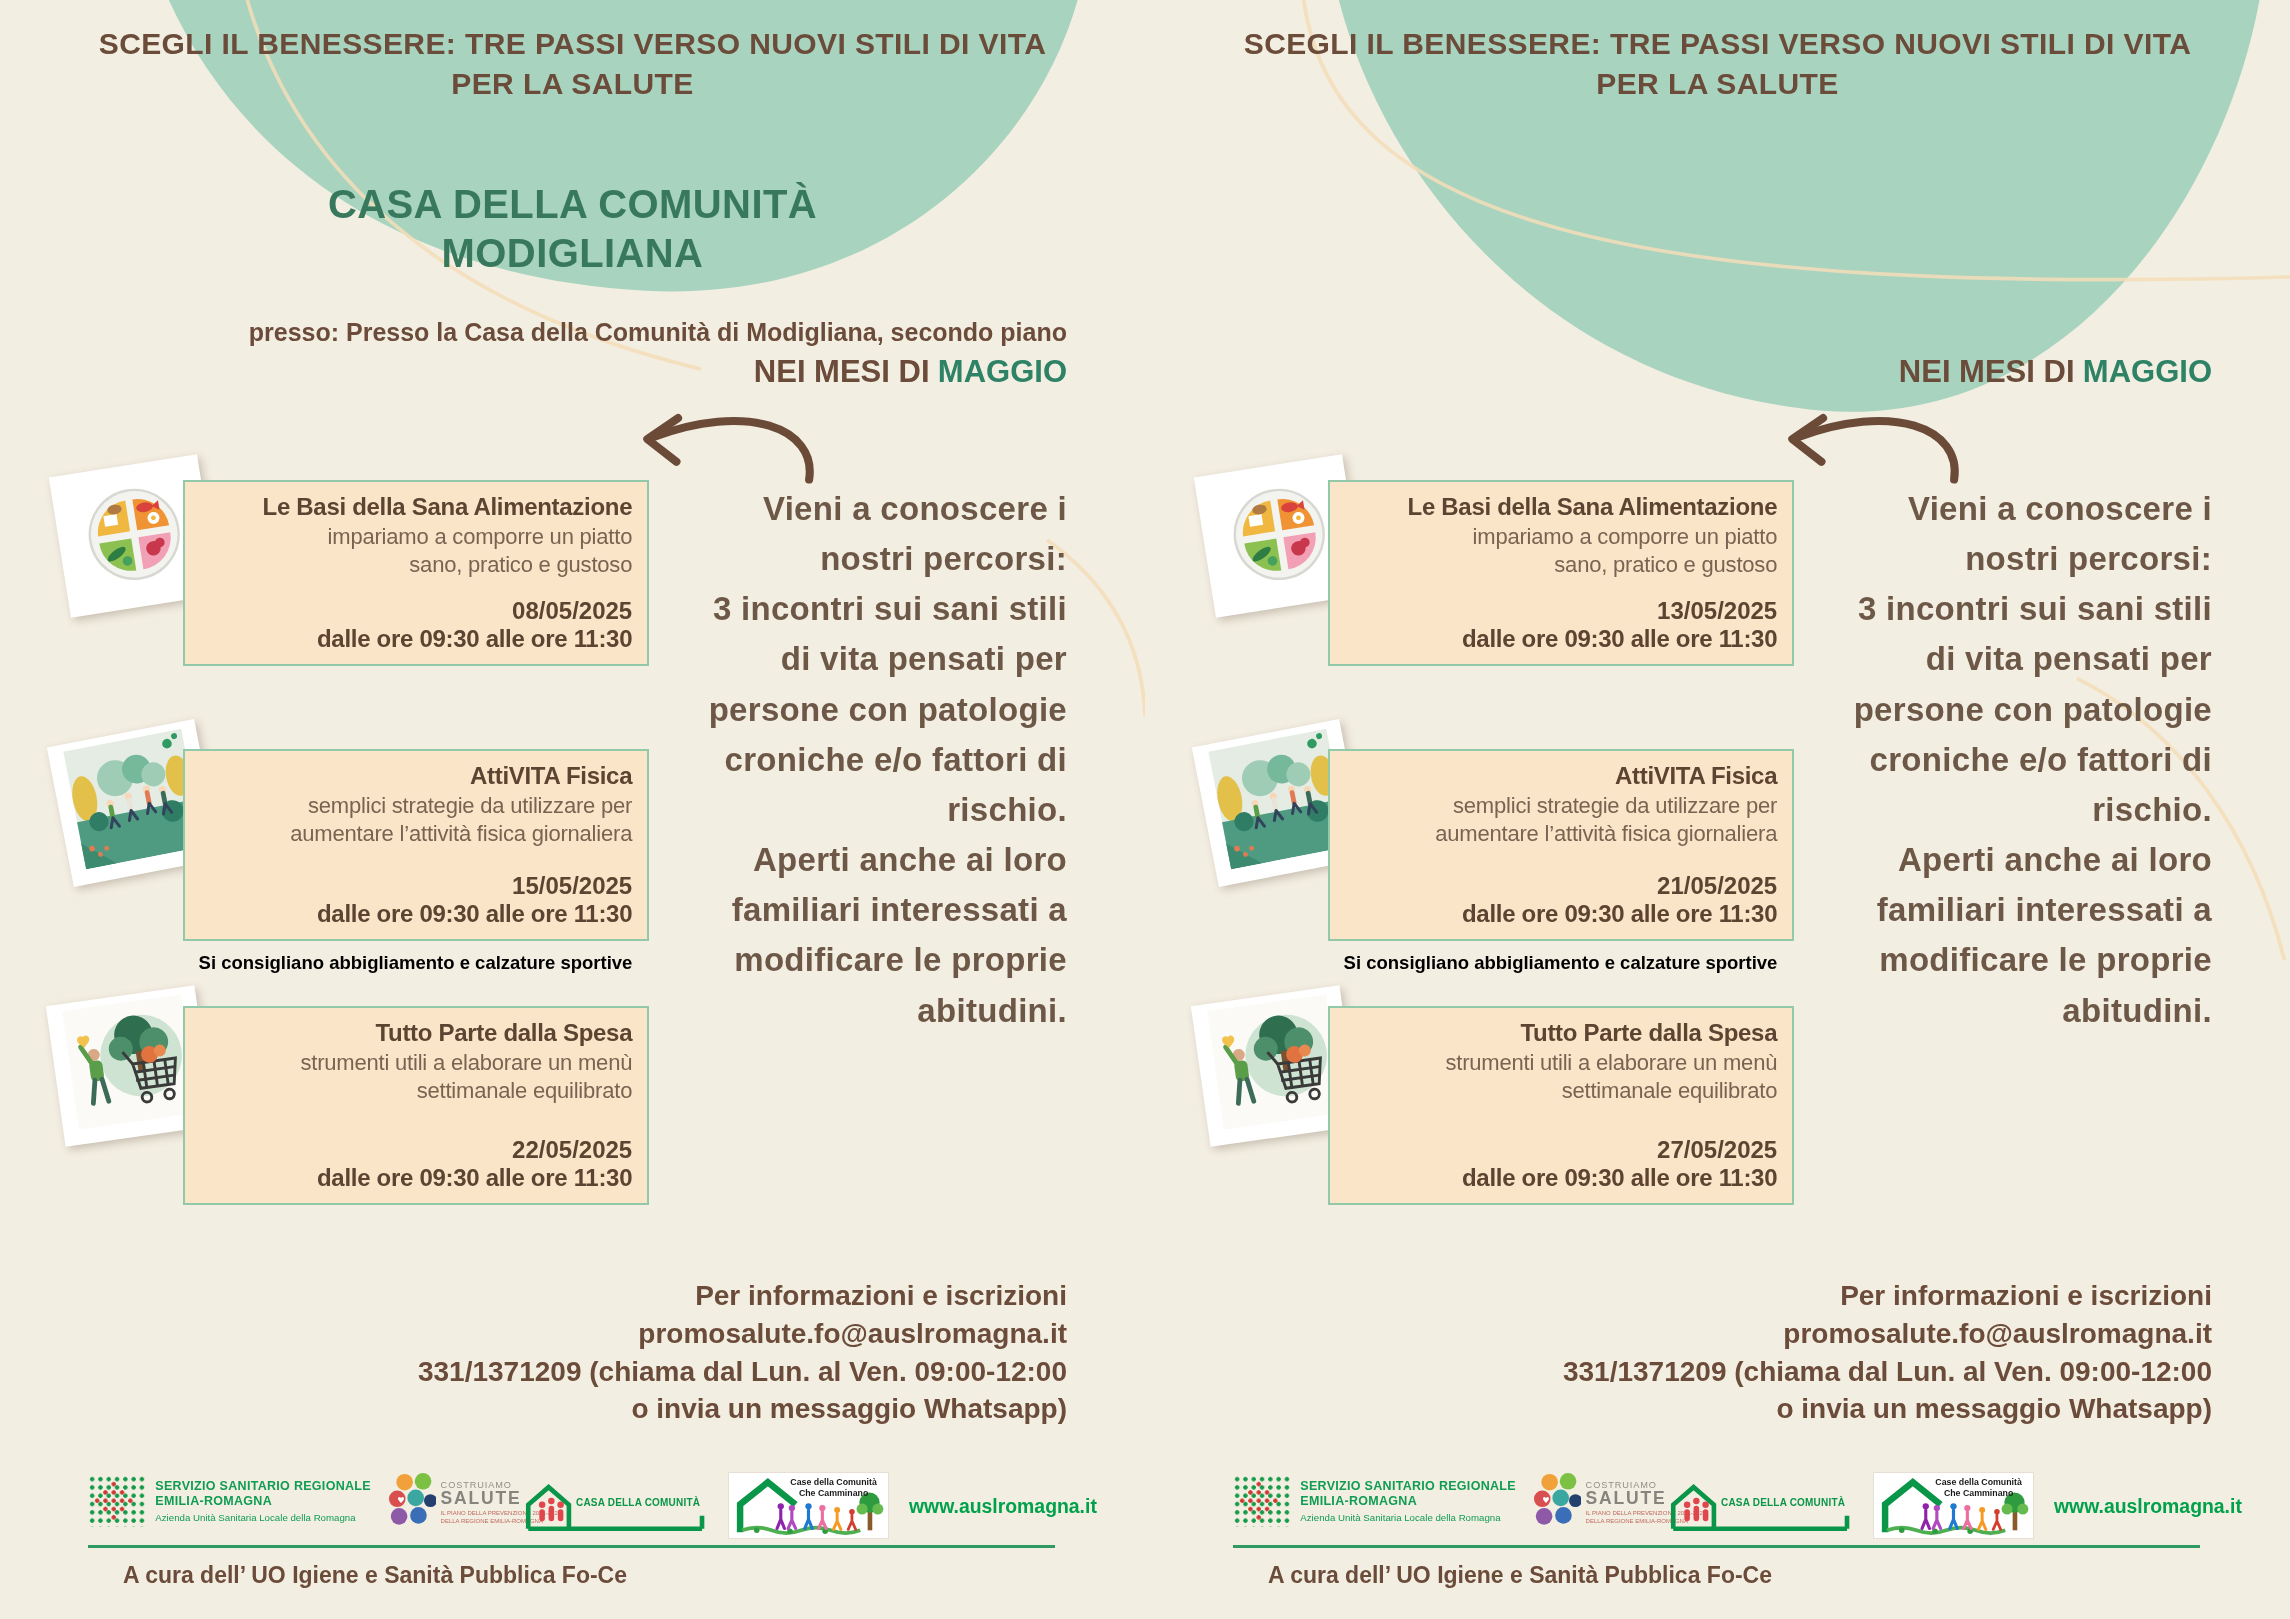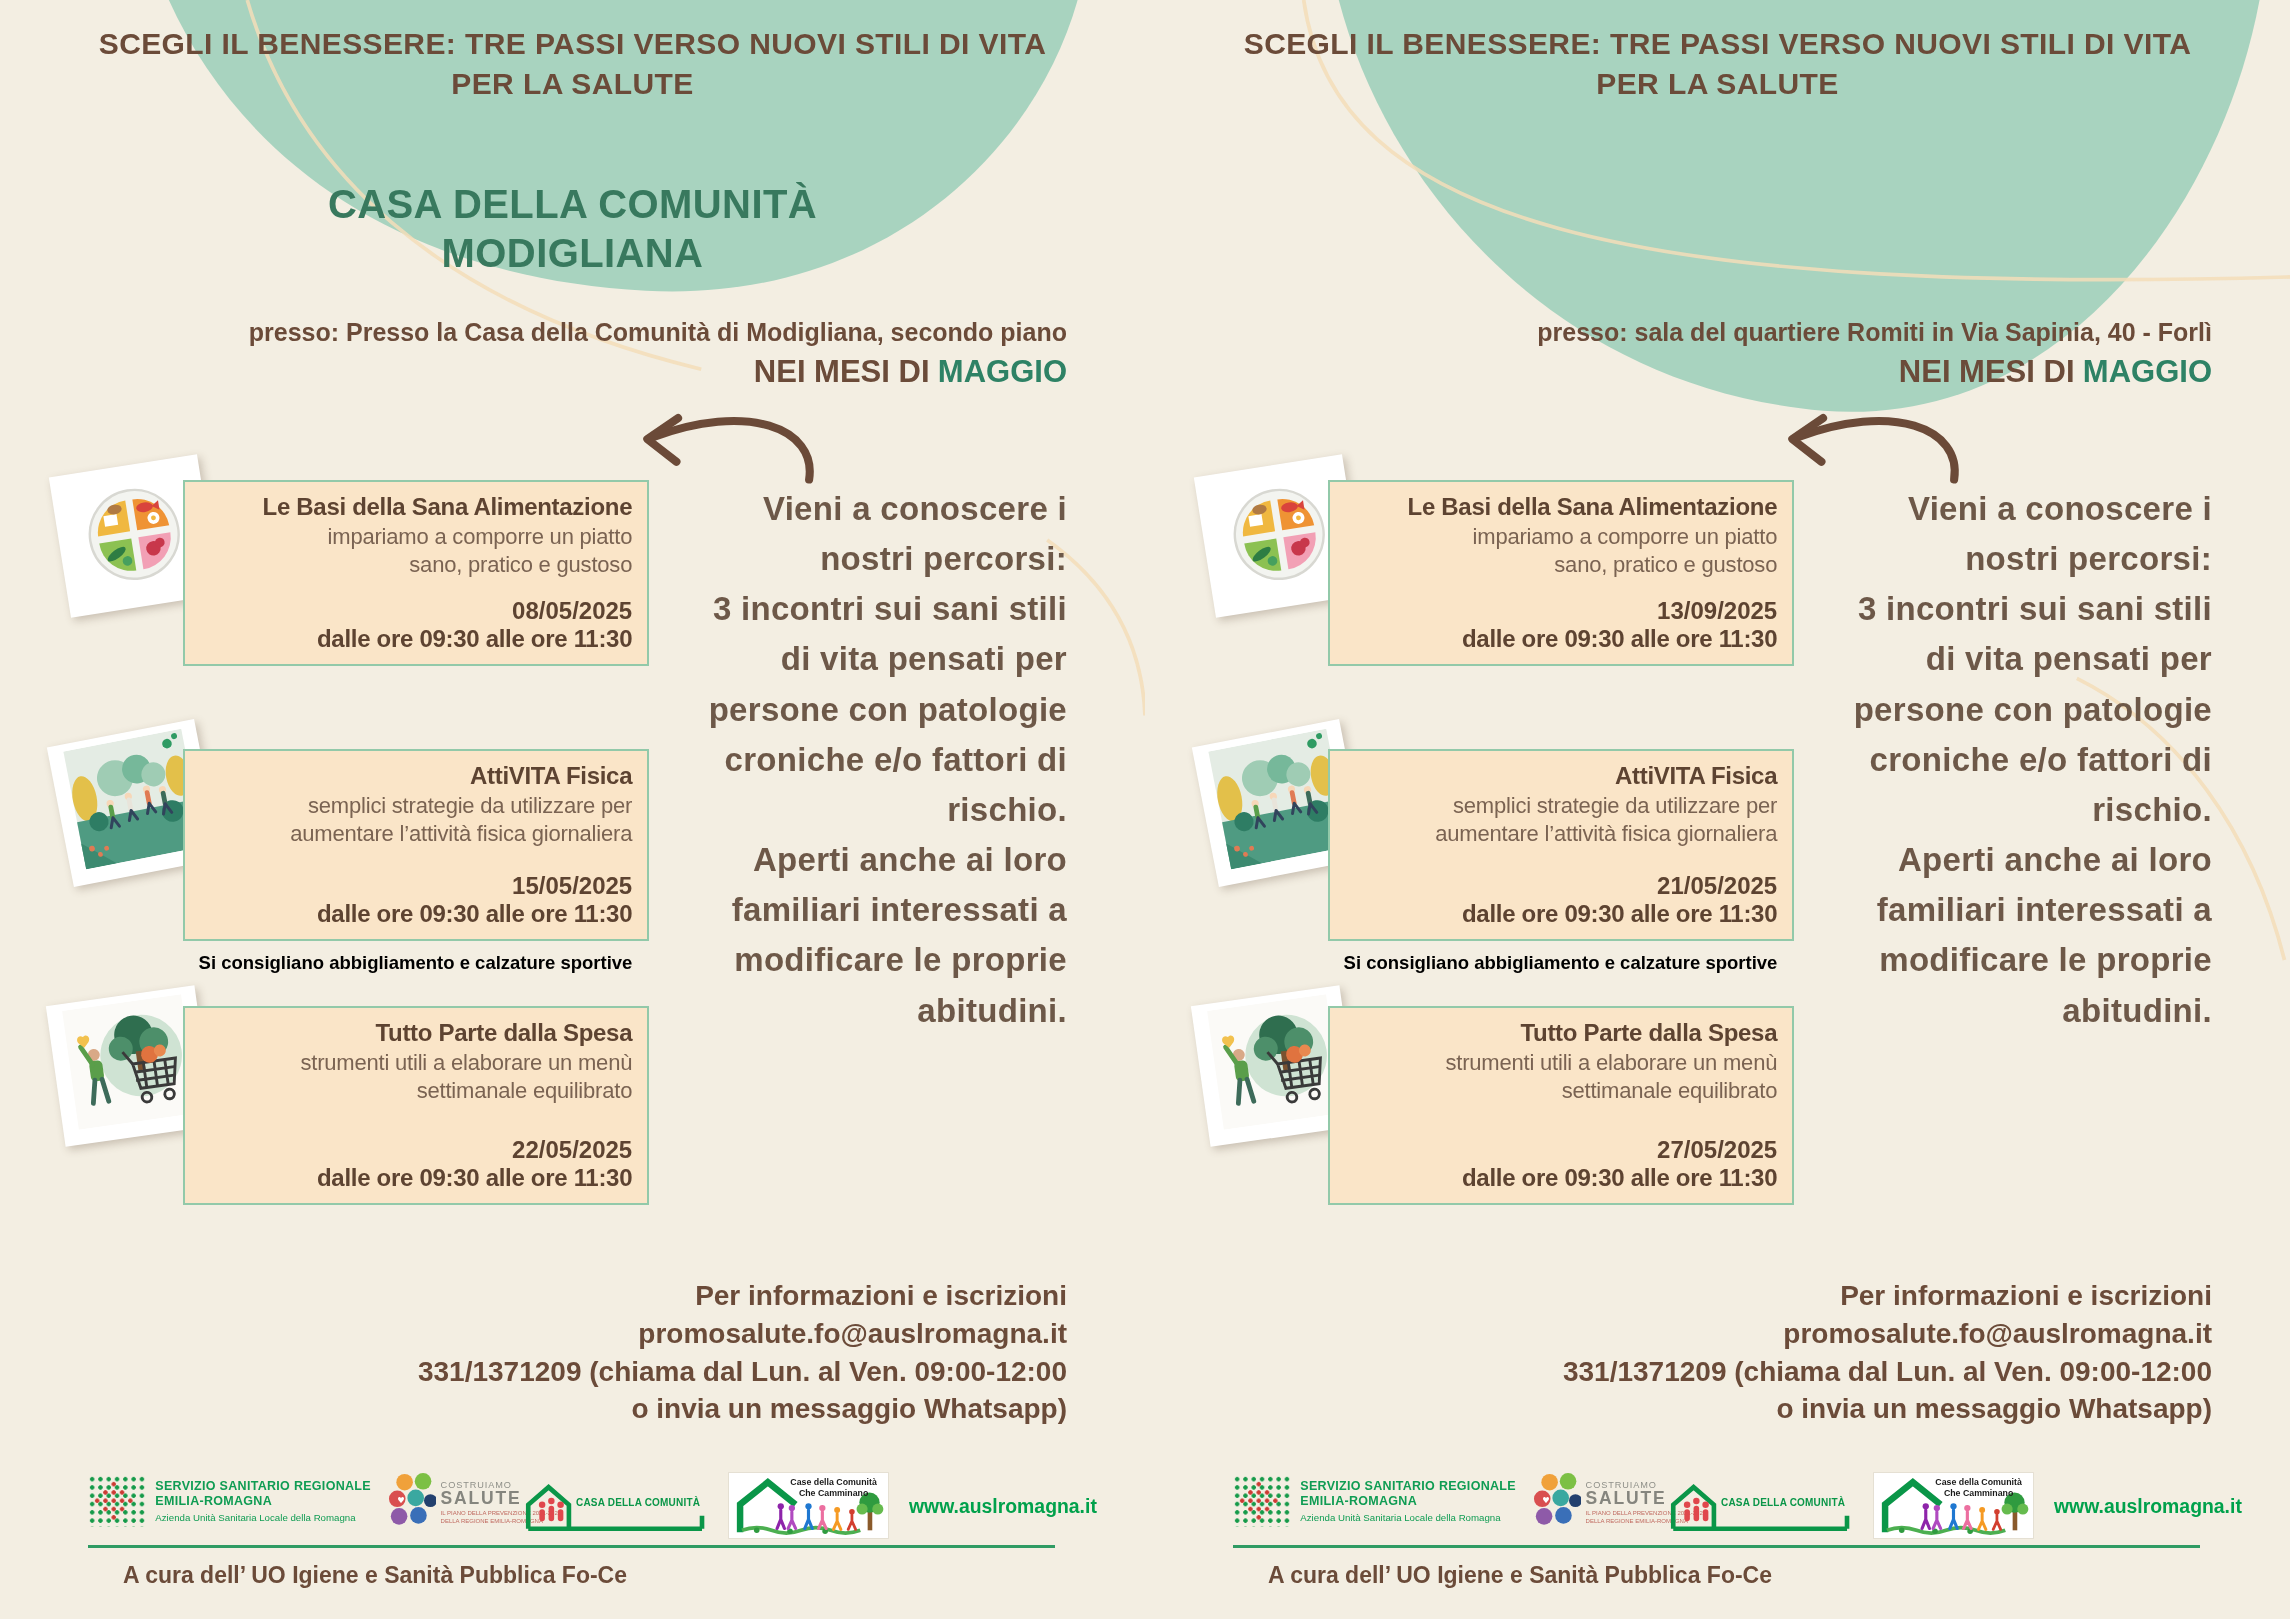--- a/index.html
+++ b/index.html
@@ -303,21 +303,20 @@
 
   <section class="panel">
     <svg class="deco" viewBox="0 0 1241 1755" preserveAspectRatio="none">
       <path d="M 210 0 C 265 210 450 420 735 445 C 990 465 1165 230 1208 0 Z" fill="#a8d3bf"></path>
       <path d="M 172 0 C 205 240 520 320 1241 300" fill="none" stroke="#f3ddb9" stroke-width="4" opacity=".85"></path>
       <path d="M 1010 735 C 1120 790 1200 900 1235 1040" fill="none" stroke="#f3ddb9" stroke-width="4" opacity=".85"></path>
     </svg>
 
     <header class="title pre">SCEGLI IL BENESSERE: TRE PASSI VERSO NUOVI STILI DI VITA
 PER LA SALUTE</header>
-    <div class="presso">presso: sala del quartiere Romiti in Via Sapinia, 40 - Forlì</div>
     <div class="neimesi"><span>NEI MESI DI</span><span class="mo">MAGGIO</span></div>
 
     <svg class="arrow" viewBox="0 0 260 110">
       <path d="M 242 102 C 252 38 165 6 48 50" fill="none" stroke="#6b4a38" stroke-width="10" stroke-linecap="round"></path>
       <path d="M 80 26 L 42 52 L 78 80" fill="none" stroke="#6b4a38" stroke-width="10" stroke-linecap="round" stroke-linejoin="round"></path>
     </svg>
 
     <div class="polaroid ic1">
       <svg viewBox="0 0 100 100">
         <circle cx="50" cy="52" r="37" fill="#f3f4f0" stroke="#d8d8d2" stroke-width="2"></circle>
@@ -337,21 +336,21 @@
           <circle cx="70" cy="62" r="4" fill="#c8374b"></circle>
       </svg>
     </div>
     <article class="ev e1">
       <div>
         <div class="ev-title">Le Basi della Sana Alimentazione</div>
         <div class="ev-desc pre">impariamo a comporre un piatto
 sano, pratico e gustoso</div>
       </div>
       <div>
-        <div class="ev-date">13/09/2025</div>
+        <div class="ev-date">13/05/2025</div>
         <div class="ev-time">dalle ore 09:30 alle ore 11:30</div>
       </div>
     </article>
 
     <div class="polaroid ic2">
       <svg viewBox="0 0 100 100">
         <rect width="100" height="100" fill="#e4ece4"></rect>
         <ellipse cx="10" cy="42" rx="10" ry="19" fill="#e3c04a"></ellipse>
         <ellipse cx="90" cy="38" rx="10" ry="17" fill="#e3c04a"></ellipse>
         <circle cx="38" cy="30" r="15" fill="#9fccb4"></circle>

